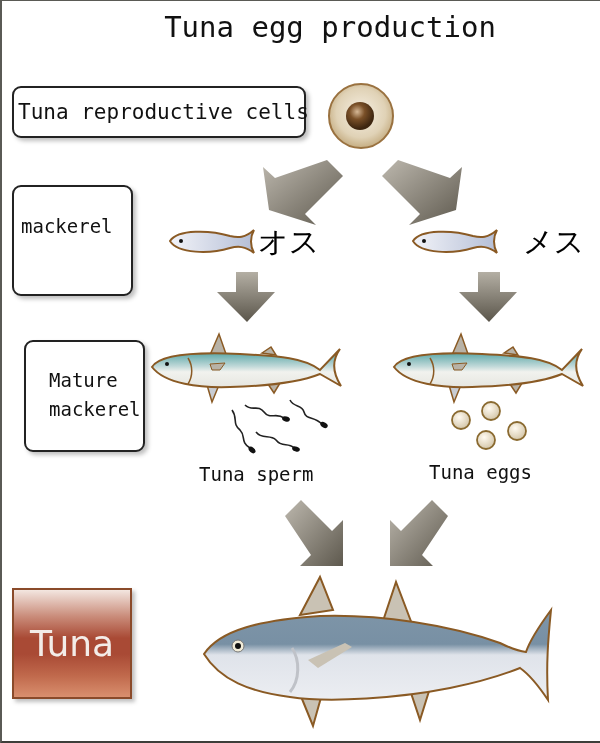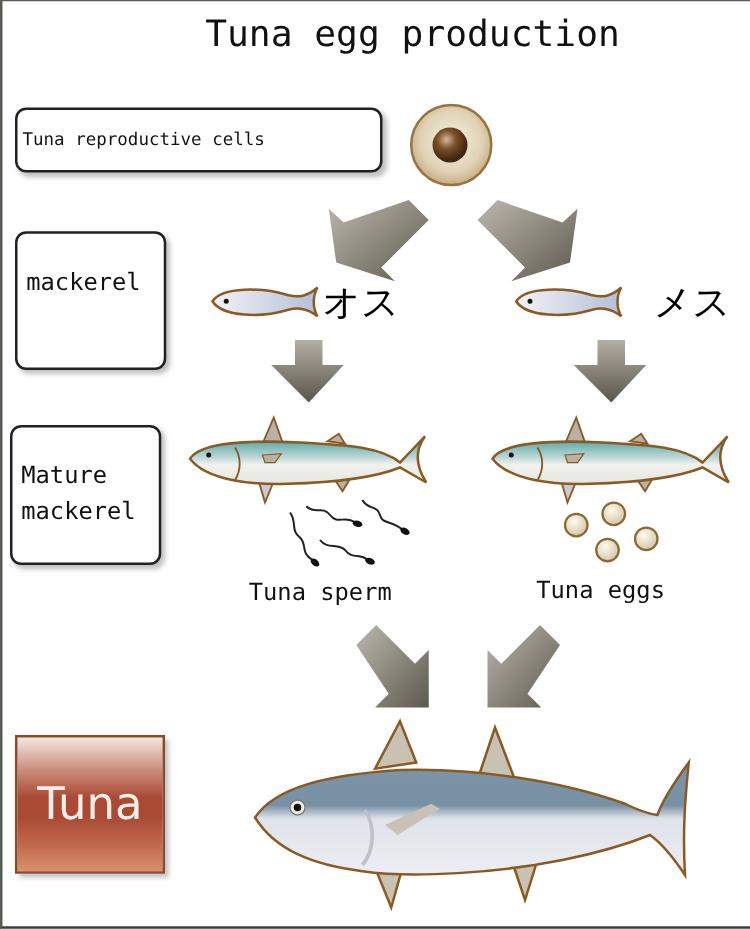--- a/index.html
+++ b/index.html
@@ -11,23 +11,23 @@
   }
   .title {
     position: absolute; left: 0; width: 660px; top: 10px; text-align: center;
     font-family: "DejaVu Sans Mono", monospace; font-size: 29px; color: #111;
   }
   .label-box {
     position: absolute; background: #fff; border: 2px solid #222;
     border-radius: 9px; box-shadow: 3px 3px 4px rgba(0,0,0,0.25);
     font-family: "DejaVu Sans Mono", monospace; color: #111; box-sizing: border-box;
   }
-  .lb-cells { left: 12px; top: 86px; width: 294px; height: 52px; font-size: 14px; line-height: 48px; padding-left: 4px; white-space: nowrap; }
+  .lb-cells { left: 12px; top: 86px; width: 294px; height: 52px; font-size: 21px; line-height: 48px; padding-left: 4px; white-space: nowrap; }
   .lb-young { left: 12px; top: 185px; width: 121px; height: 111px; font-size: 19px; line-height: 27px; padding: 26px 0 0 7px; }
-  .lb-mature { left: 8px; top: 340px; width: 121px; height: 112px; font-size: 19px; line-height: 29px; padding: 24px 0 0 7px; }
+  .lb-mature { left: 24px; top: 340px; width: 121px; height: 112px; font-size: 19px; line-height: 29px; padding: 24px 0 0 23px; }
   .tuna-box {
     position: absolute; left: 12px; top: 588px; width: 120px; height: 111px;
     border-radius: 0; border: 2px solid #8a4a2a; box-sizing: border-box;
     background: linear-gradient(to bottom, #f3e6e0 0%, #c98b79 25%, #a94a35 45%, #a94a35 60%, #c0694c 80%, #d98f6e 100%);
     box-shadow: 3px 3px 4px rgba(0,0,0,0.25);
     color: #f3ece8; font-family: "DejaVu Sans", sans-serif; font-size: 36px;
     text-align: center; line-height: 107px;
   }
   .jp {
     position: absolute; font-family: "DejaVu Sans", sans-serif; font-size: 30px; color: #000000;

